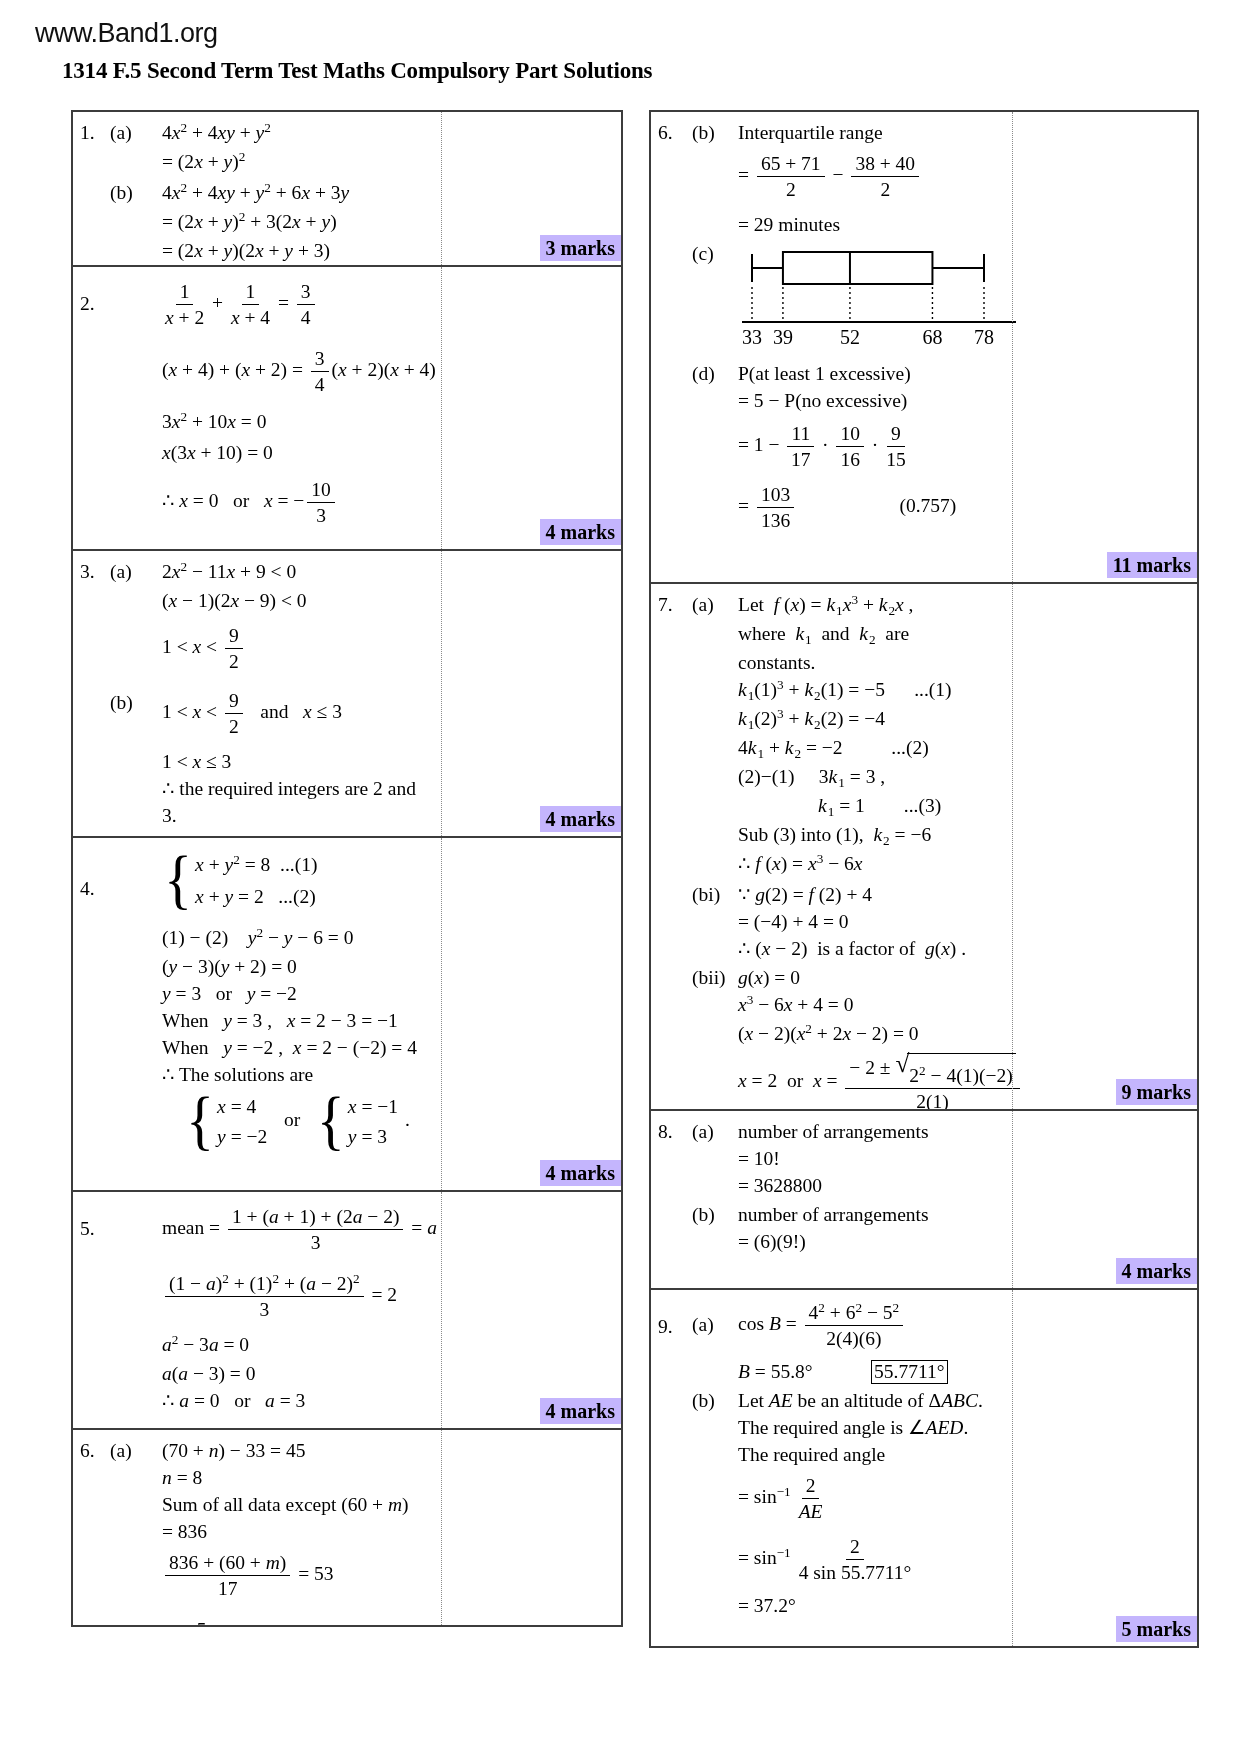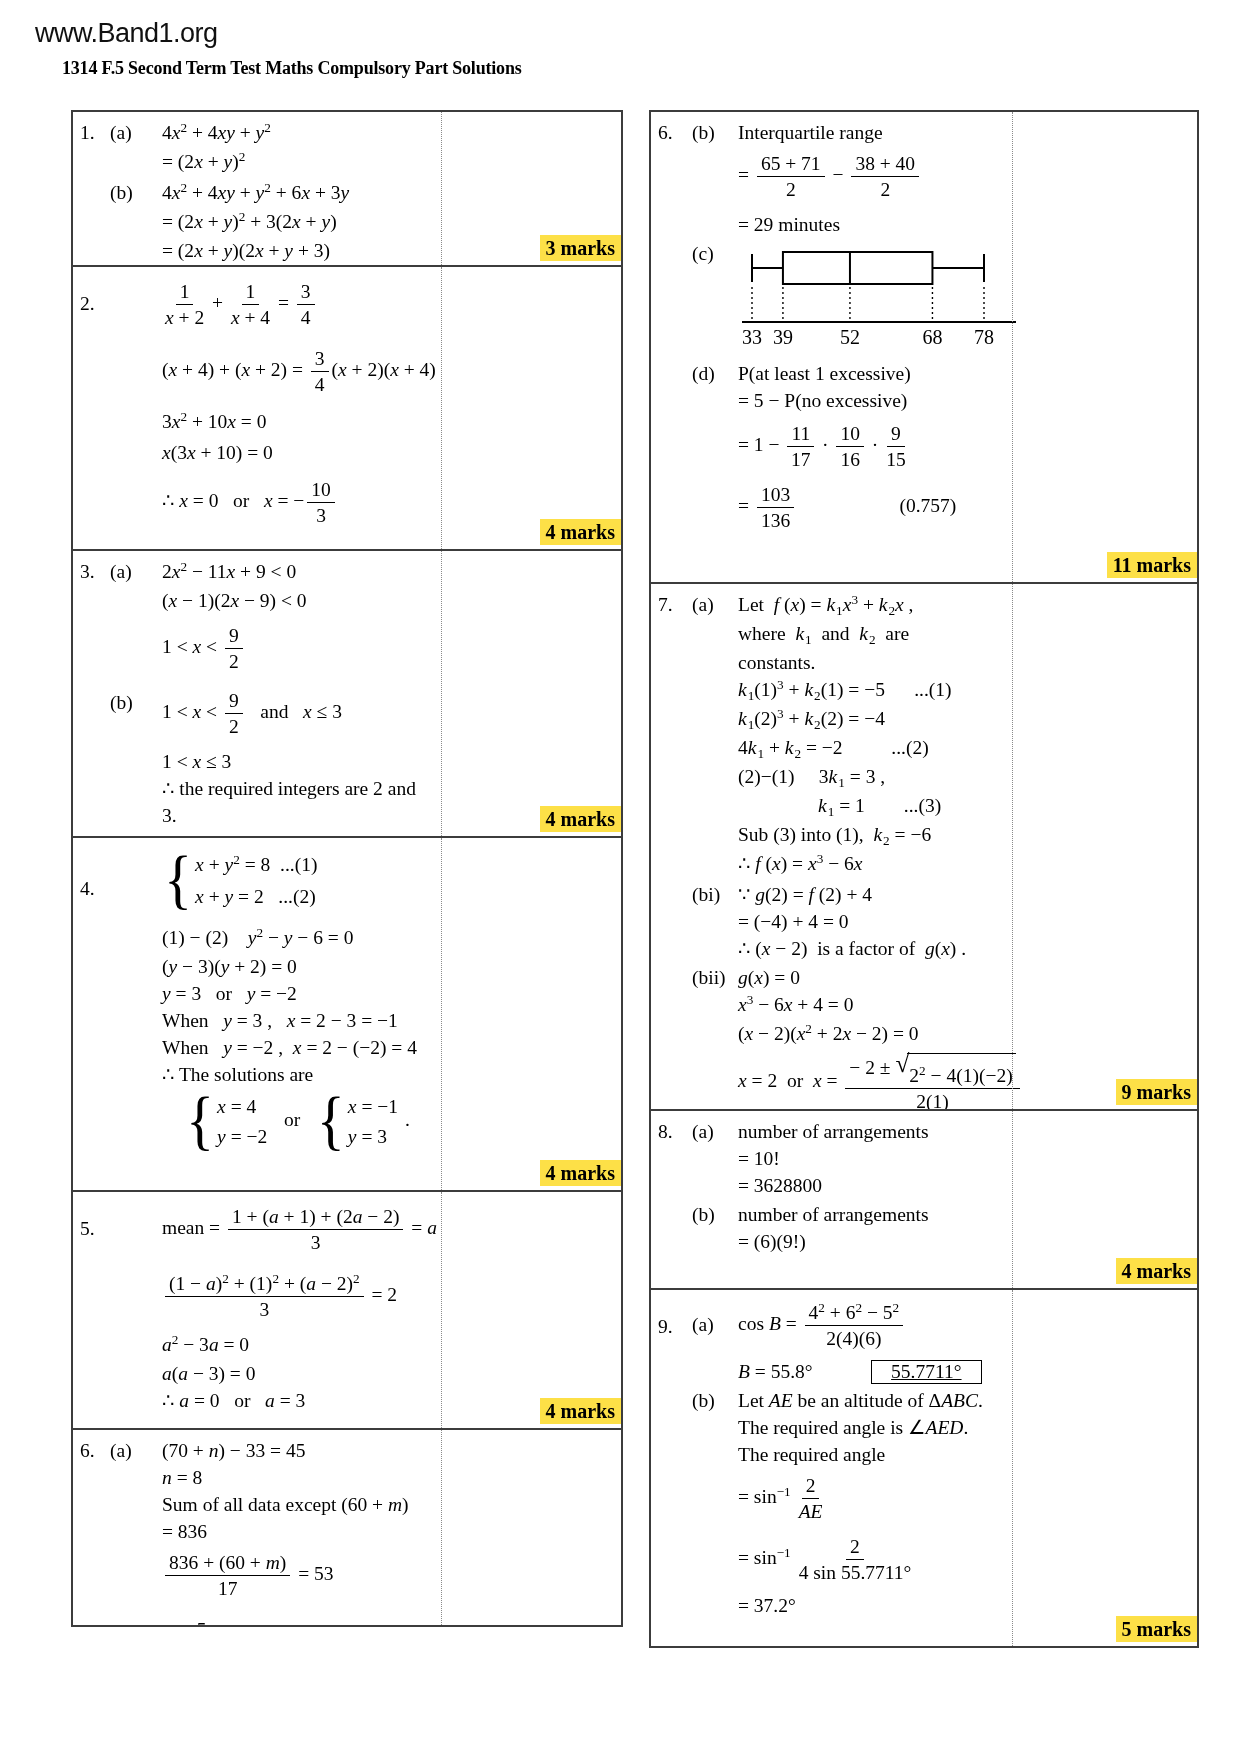--- a/index.html
+++ b/index.html
@@ -1,20 +1,20 @@
 <!DOCTYPE html>
 <html><head>
 <meta charset="utf-8">
 <style>
   html,body{margin:0;padding:0;background:#ffffff;}
   body{width:1240px;height:1754px;position:relative;color:#000;
        font-family:"Liberation Serif", serif;}
   .site{position:absolute;left:35px;top:18px;font-family:"Liberation Sans",sans-serif;
         font-size:27px;color:#101010;letter-spacing:-0.5px;}
-  .title{position:absolute;left:62px;top:58px;font-weight:bold;font-size:18px;
+  .title{position:absolute;left:62px;top:58px;font-weight:bold;font-size:23px;
          color:#000;letter-spacing:-0.2px;white-space:nowrap;}
   .stable{position:absolute;border:2px solid #3c3c3c;background:#fff;}
   #ltable{left:71px;top:110px;width:548px;--divx:368px;--numw:30px;--labw:52px;}
   #rtable{left:649px;top:110px;width:546px;--divx:361px;--numw:34px;--labw:46px;}
   .trow{position:relative;border-bottom:2px solid #3c3c3c;overflow:hidden;}
   .trow:last-child{border-bottom:none;}
   .vdiv{position:absolute;top:0;bottom:0;left:var(--divx);border-left:1px dotted #8a8a8a;}
   .rowinner{display:flex;padding:7px 4px 0 7px;align-items:flex-start;}
   .numcol{width:var(--numw);font-size:19.5px;line-height:27px;flex:none;}
   .parts{flex:1;display:flex;flex-direction:column;row-gap:2px;min-width:0;}
@@ -25,26 +25,26 @@
   .it{font-style:italic;}
   .sup{font-size:0.68em;position:relative;top:-0.55em;}
   .sub{font-size:0.68em;position:relative;top:0.28em;margin-left:1px;}
   .frac{display:inline-flex;flex-direction:column;align-items:center;vertical-align:middle;
         margin:2px 3px;line-height:1.18;text-align:center;}
   .fnum{border-bottom:1.6px solid #000;padding:0 4px 1px;}
   .fden{padding-top:1px;}
   .sqrt{display:inline-flex;align-items:flex-start;vertical-align:middle;}
   .rad{font-size:1.3em;line-height:1.05;transform:translateY(-0.1em);}
   .sqrtbody{border-top:1.6px solid #000;margin-left:-2px;padding:10px 3px 0 2px;}
-  .boxed{border:1.5px solid #000;padding:0 19px 1px;text-decoration:underline;}
+  .boxed{border:1.5px solid #000;padding:0 2px 1px;}
   .cases{display:inline-flex;align-items:center;vertical-align:middle;margin:0 2px;}
   .cbrace{font-family:"Liberation Serif",serif;font-size:3em;font-weight:400;line-height:1;
           transform:scaleY(1.12);margin-right:3px;}
   .clines{display:inline-flex;flex-direction:column;row-gap:3px;align-items:flex-start;}
-  .marklabel{position:absolute;right:0;bottom:4px;background:#fde047;font-weight:bold;
+  .marklabel{position:absolute;right:0;bottom:4px;background:#c4b5fd;font-weight:bold;
              font-size:20px;padding:1px 6px;line-height:24px;}
   .boxplotwrap{margin:6px 0 2px 0;}
 </style>
 </head>
 <body>
 
 <div class="site">www.Band1.org</div>
 <div class="title">1314 F.5 Second Term Test Maths Compulsory Part Solutions</div>
 
 <div id="ltable" class="stable">

